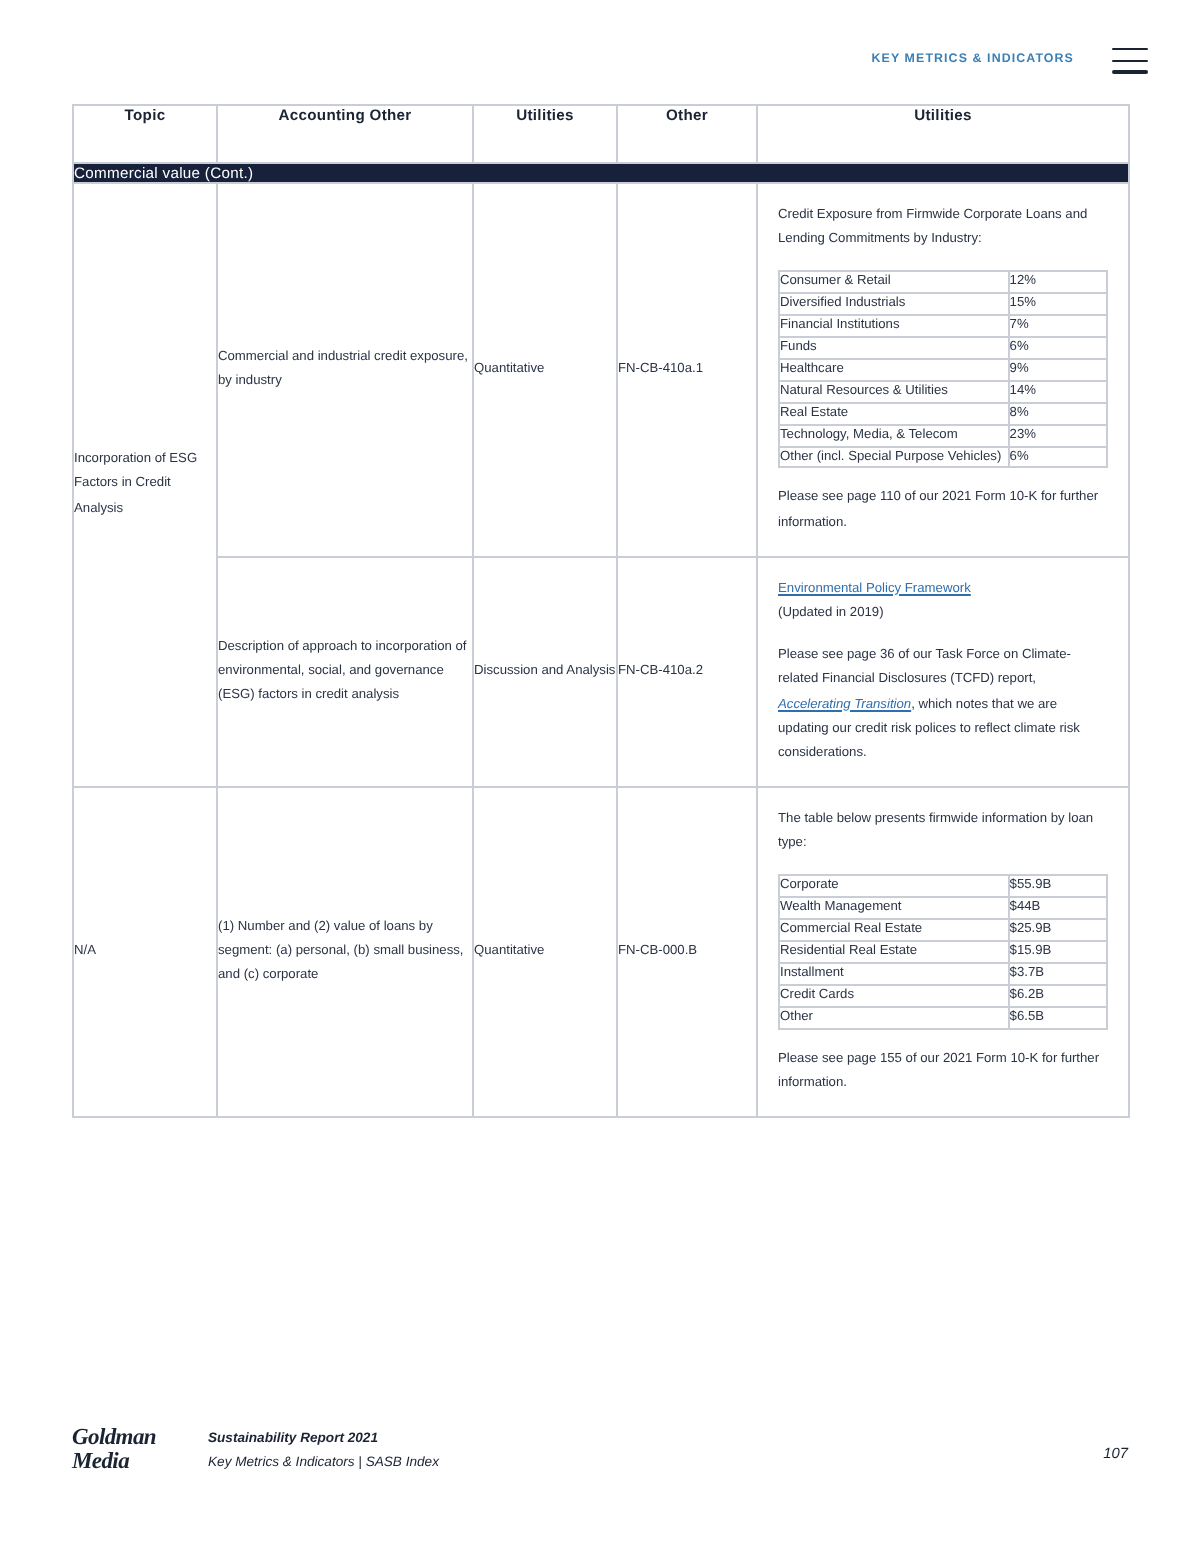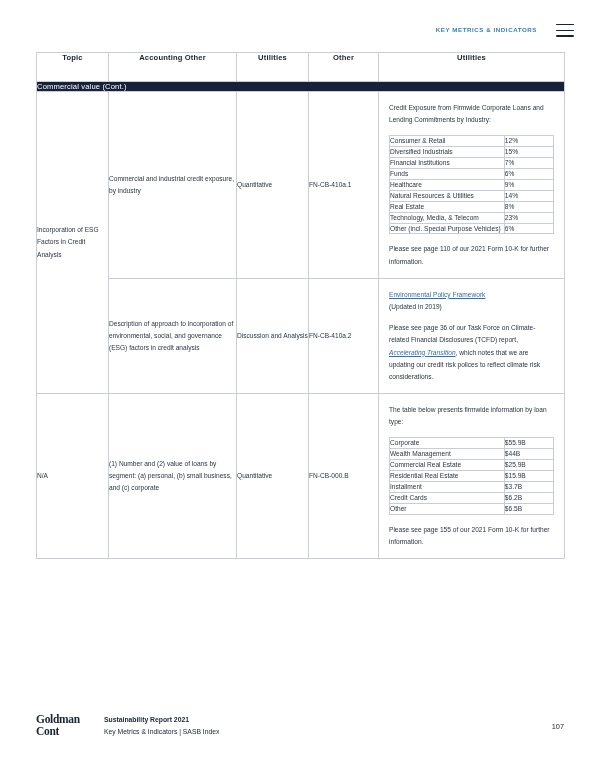--- a/index.html
+++ b/index.html
@@ -143,20 +143,21 @@
     text-decoration: underline;
   }
 
   
   .footer {
     position: absolute;
     left: 36px;
     bottom: 32px;
     width: 528px;
     height: 30px;
+    font-style: italic;
   }
   .gs-logo {
     position: absolute;
     left: 0;
     top: 0;
     font-family: "Liberation Serif", serif;
     font-weight: bold;
     font-size: 11.5px;
     line-height: 11.5px;
     letter-spacing: -0.3px;
@@ -330,21 +331,21 @@
             </div>
           </td>
         </tr>
       </tbody>
     </table>
   </div>
 
   <div class="footer">
     <div class="gs-logo">
       <div>Goldman</div>
-      <div>Cont</div>
+      <div>Media</div>
     </div>
     <div class="footer-text">
       <div class="b">Sustainability Report 2021</div>
       <div>Key Metrics &amp; Indicators | SASB Index</div>
     </div>
     <div class="page-num">107</div>
   </div>
 
 </div>
 

